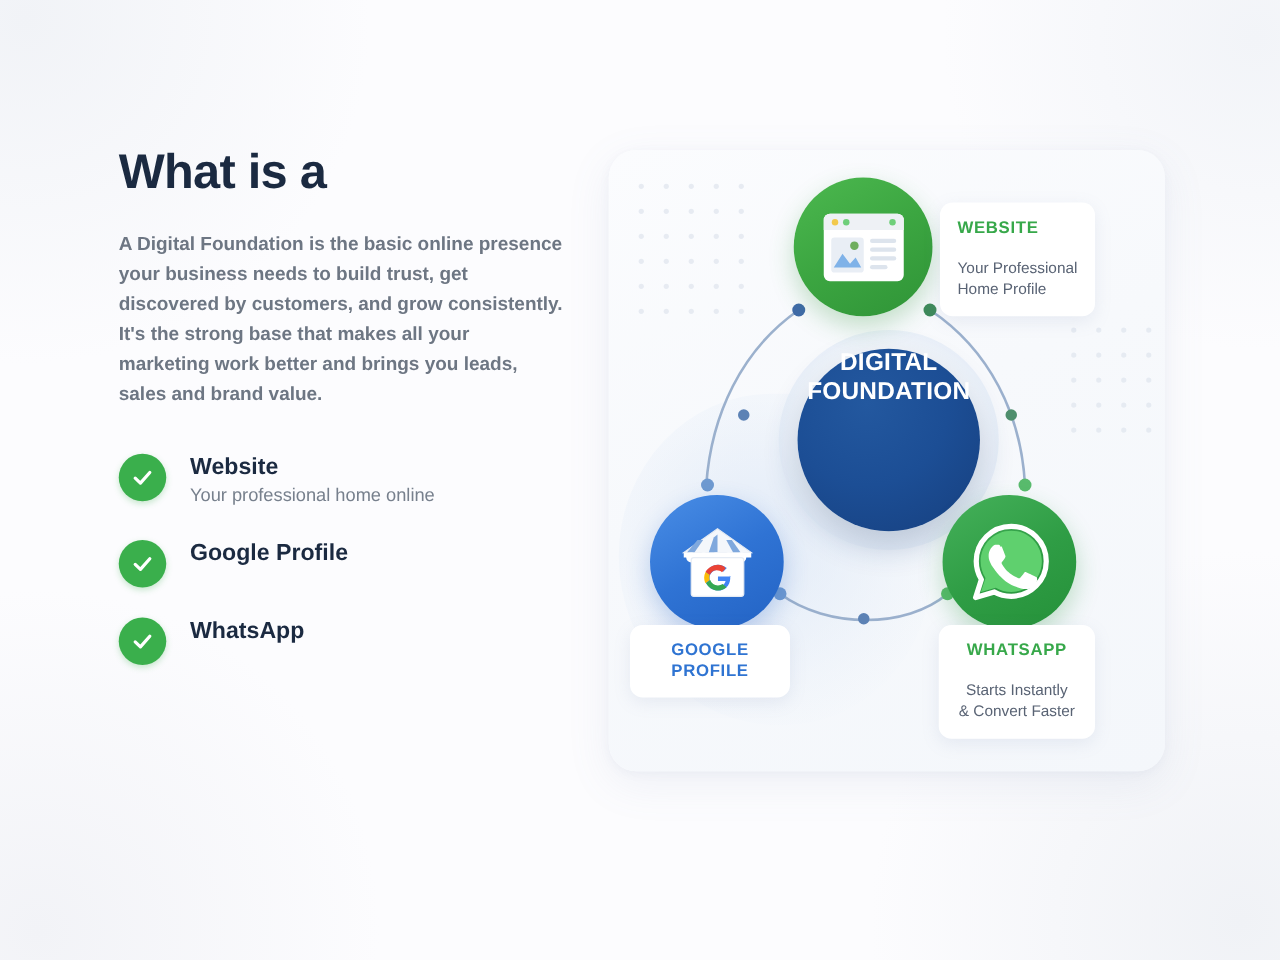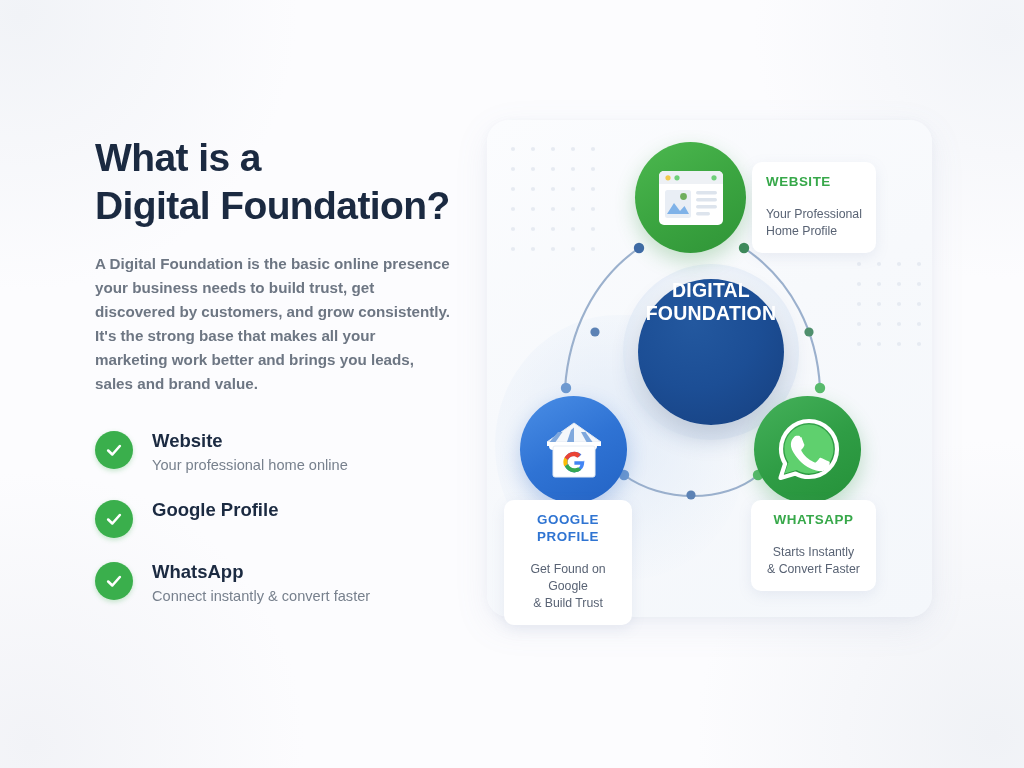--- a/index.html
+++ b/index.html
@@ -28,21 +28,21 @@
       #fcfcfe;
     z-index: 0;
   }
 
   .stage { position: absolute; inset: 0; z-index: 1; }
 
   
   .left-col {
     position: absolute;
     left: 95px;
-    top: 134px;
+    top: 114px;
     width: 372px;
   }
 
   .headline {
     font-size: 39px;
     line-height: 48px;
     font-weight: bold;
     color: #1b2a41;
     letter-spacing: -0.6px;
   }
@@ -241,21 +241,20 @@
 <body>
 
 <div class="page-bg"></div>
 
 <div class="stage">
 
   <div class="left-col">
 
     <h1 class="headline">
       <span>What is a</span><br>
-      <span>Digital Foundation?</span>
     </h1>
 
     <p class="intro">A Digital Foundation is the basic online presence your business needs to build trust, get discovered by customers, and grow consistently. It's the strong base that makes all your marketing work better and brings you leads, sales and brand value.</p>
 
     <div class="features">
 
       <div class="feature-row">
         <span class="check-badge">
           <svg class="icon-svg" width="20" height="20" viewBox="0 0 24 24" aria-hidden="true">
             <path d="M5 12.6 L10 17.4 L19 7.2" fill="none" stroke="#ffffff" stroke-width="3.1" stroke-linecap="round" stroke-linejoin="round"></path>
@@ -279,21 +278,20 @@
       </div>
 
       <div class="feature-row">
         <span class="check-badge">
           <svg class="icon-svg" width="20" height="20" viewBox="0 0 24 24" aria-hidden="true">
             <path d="M5 12.6 L10 17.4 L19 7.2" fill="none" stroke="#ffffff" stroke-width="3.1" stroke-linecap="round" stroke-linejoin="round"></path>
           </svg>
         </span>
         <span class="feature-text">
           <span class="feature-title">WhatsApp</span>
-          <span class="feature-sub" style="display:block">Connect instantly &amp; convert faster</span>
         </span>
       </div>
 
     </div>
   </div>
 
   <div class="panel">
 
     <div class="blob"></div>
 
@@ -438,24 +436,20 @@
           <path d="M17.6 -1.4 h-17 v6 h9.8 c-0.9 4.4 -4.7 7 -9.8 7 c-6 0 -10.8 -4.8 -10.8 -10.8 s4.8 -10.8 10.8 -10.8 c2.6 0 5 0.9 6.8 2.5 l4.6 -4.6 C8.9 -14.8 5 -16.4 0.6 -16.4 c-9.2 0 -16.6 7.4 -16.6 16.6 s7.4 16.6 16.6 16.6 c8.3 0 15.9 -6 15.9 -16.6 c0 -0.7 -0.3 -1.9 -0.9 -2.6 Z" fill="#4285f4"></path>
           <path d="M-15.5 -7.2 l5.4 4 c1.5 -3.6 5 -6.2 9.1 -6.2 c2.6 0 5 0.9 6.8 2.5 l4.6 -4.6 C8.9 -14.8 5 -16.4 0.6 -16.4 C-6 -16.4 -11.8 -12.6 -15.5 -7.2 Z" fill="#ea4335"></path>
           <path d="M0.6 16.8 c4.3 0 8.2 -1.5 11.1 -4.1 l-5.1 -4.3 c-1.6 1.1 -3.7 1.8 -6 1.8 c-4.6 0 -8.5 -2.9 -9.9 -7 l-5.5 4.2 C-11.1 13 -5.7 16.8 0.6 16.8 Z" fill="#34a853"></path>
           <path d="M-15.5 7.4 l5.5 -4.2 c-0.4 -1 -0.6 -2.1 -0.6 -3.2 c0 -1.2 0.2 -2.3 0.6 -3.2 l-5.4 -4 c-1.2 2.2 -1.8 4.6 -1.8 7.2 C-17.2 2.7 -16.6 5.2 -15.5 7.4 Z" fill="#fbbc05"></path>
         </g>
       </svg>
     </div>
 
     <div class="label-card card-google">
       <div class="lbl-title">GOOGLE PROFILE</div>
-      <div class="lbl-sub">
-        <span>Get Found on Google</span><br>
-        <span>&amp; Build Trust</span>
-      </div>
     </div>
 
     <div class="node node-whatsapp">
       <svg class="icon-svg" width="72" height="72" viewBox="0 0 72 72" aria-hidden="true">
         <path d="M37 7 C21.5 7 9 19.5 9 35 c0 5.3 1.5 10.3 4.1 14.6 L8.5 64 l15-4.4 C27.6 62 32.1 63 37 63 c15.5 0 28 -12.5 28 -28 S52.5 7 37 7 Z" fill="none" stroke="#ffffff" stroke-width="4.2" stroke-linejoin="round"></path>
         <path d="M37 10.5 C23.4 10.5 12.5 21.4 12.5 35 c0 4.9 1.4 9.5 3.9 13.3 l-3.7 11.3 11.8 -3.5 C28.3 58.3 32.5 59.5 37 59.5 c13.6 0 24.5 -10.9 24.5 -24.5 S50.6 10.5 37 10.5 Z" fill="#5fd06e"></path>
         <path d="M28.6 23.5 c-0.7 -1.6 -1.4 -1.6 -2.1 -1.7 h-1.8 c-0.6 0 -1.6 0.2 -2.5 1.2 c-0.9 1 -3.3 3.2 -3.3 7.8 c0 4.6 3.4 9 3.9 9.6 c0.5 0.6 6.6 10.5 16.3 14.3 c8.1 3.2 9.7 2.6 11.5 2.4 c1.7 -0.2 5.6 -2.3 6.4 -4.5 c0.8 -2.2 0.8 -4.1 0.6 -4.5 c-0.2 -0.4 -0.9 -0.6 -1.8 -1.1 c-0.9 -0.5 -5.6 -2.8 -6.5 -3.1 c-0.9 -0.3 -1.5 -0.5 -2.1 0.5 c-0.6 1 -2.4 3.1 -3 3.7 c-0.5 0.6 -1.1 0.7 -2 0.2 c-0.9 -0.5 -3.9 -1.5 -7.5 -4.7 c-2.8 -2.5 -4.6 -5.5 -5.2 -6.5 c-0.5 -1 -0.1 -1.5 0.4 -2 c0.4 -0.4 0.9 -1.1 1.4 -1.7 c0.5 -0.6 0.6 -1 0.9 -1.6 c0.3 -0.6 0.2 -1.2 -0.1 -1.7 c-0.2 -0.5 -2 -5.2 -2.8 -7.1 Z" fill="#ffffff"></path>
       </svg>
     </div>
 

